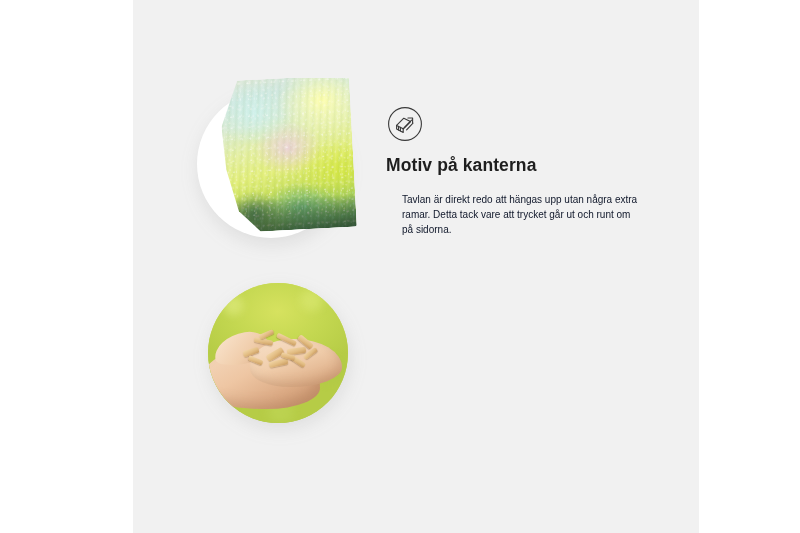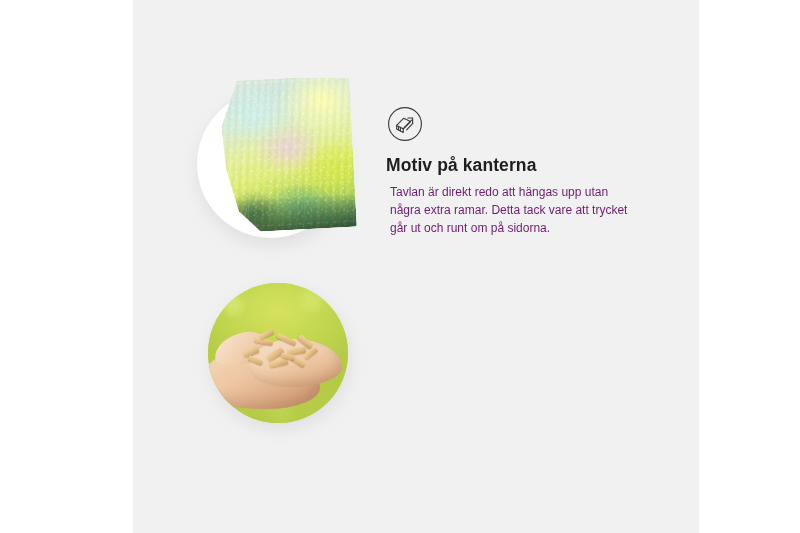--- a/index.html
+++ b/index.html
@@ -254,24 +254,24 @@
 
   .title {
     margin: 0 0 7px 0;
     font-size: 17.5px;
     font-weight: 700;
     color: #1e1e1e;
     letter-spacing: 0.1px;
     line-height: 1.2;
   }
   .body {
-    margin: 4px;
-    font-size: 12px;
+    margin: 16px;
+    font-size: 10px;
     line-height: 1.52;
-    color: #701a75;
+    color: #0f172a;
     max-width: 250px;
   }
 </style>
 </head>
 <body>
 
 <div class="canvas-root">
 
   <div class="panel">
 

